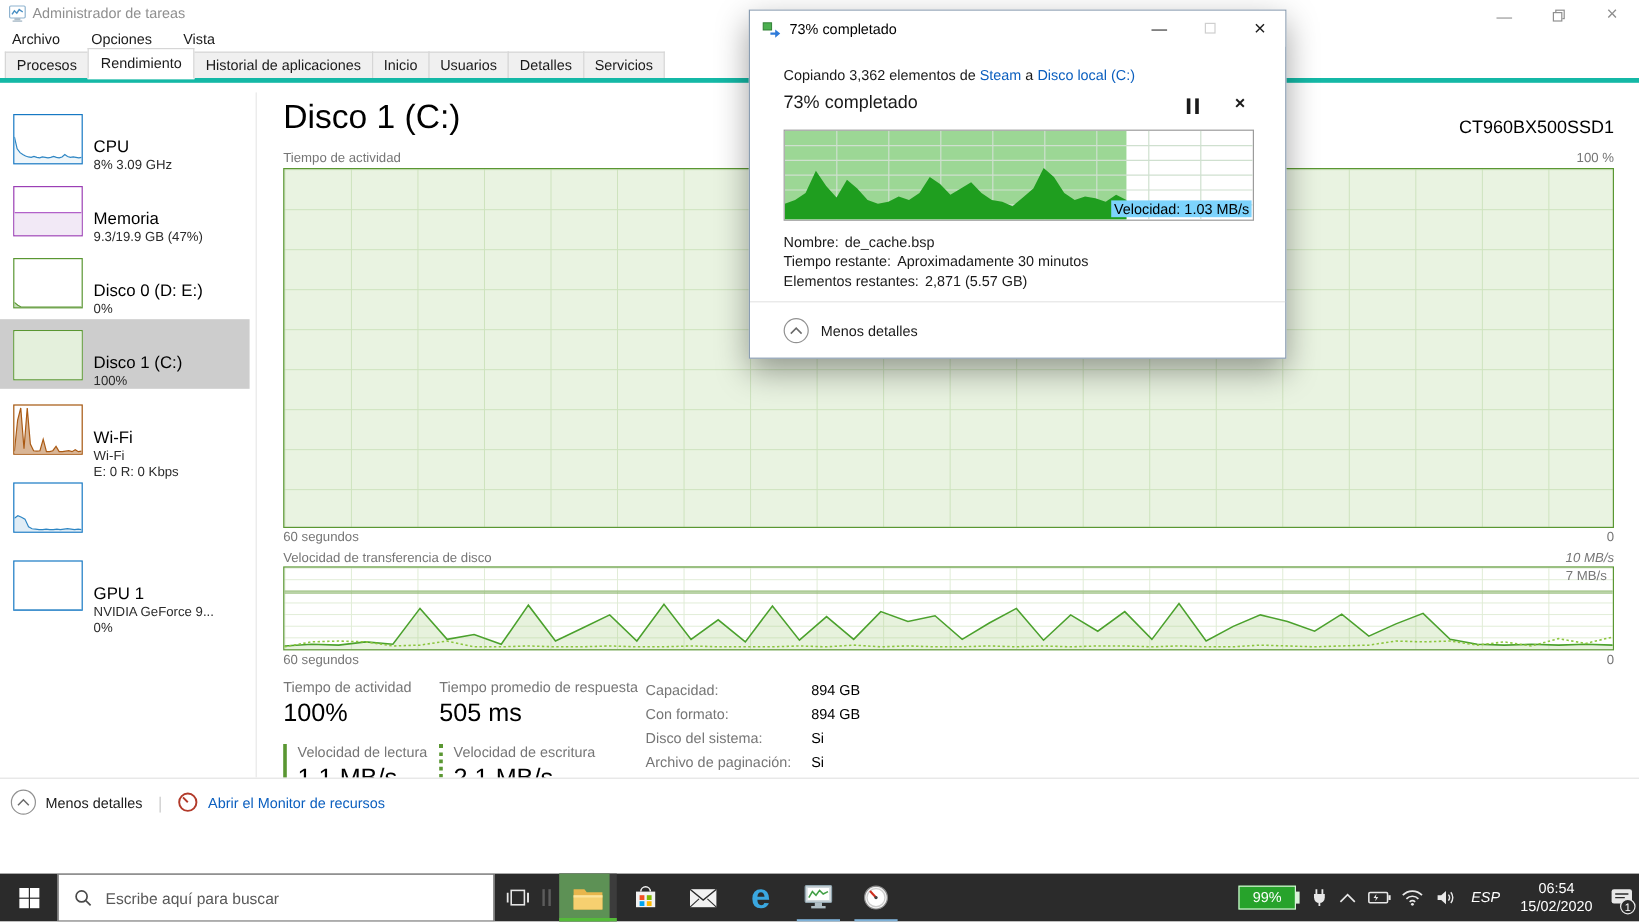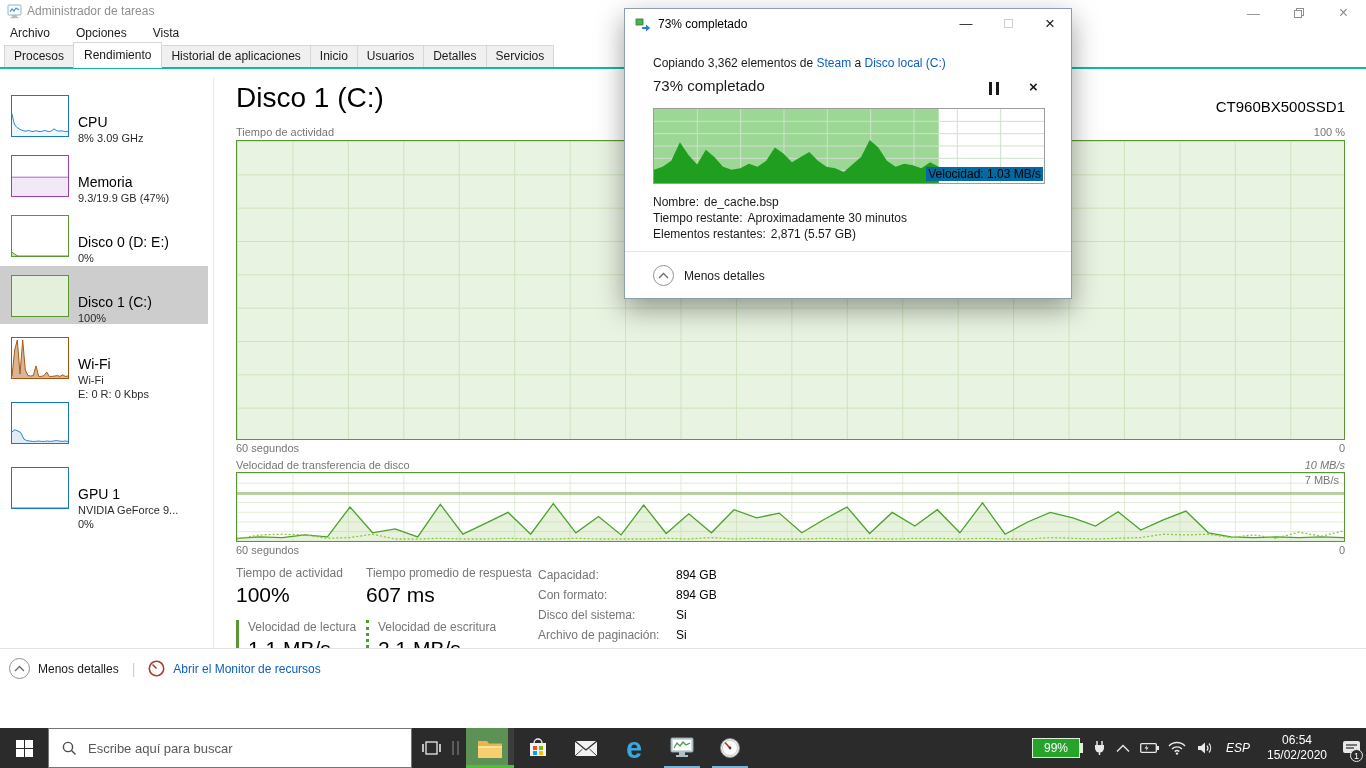--- a/index.html
+++ b/index.html
@@ -13,21 +13,21 @@
   .titlebar .title { position:absolute; left:27px; top:4px; font-size:12px; color:#8f8f8f; }
   .win-controls { position:absolute; right:0; top:0; display:flex; }
   .wc { width:45px; height:26px; display:flex; align-items:center; justify-content:center; color:#8f8f8f; font-size:13px; }
   .restore-glyph { position:relative; width:10px; height:10px; }
   .restore-glyph span { position:absolute; width:8px; height:8px; border:1px solid #8f8f8f; background:#fff; }
   .restore-glyph span:first-child { left:2px; top:0; }
   .restore-glyph span:last-child { left:0; top:2px; }
 
   .menubar { position:absolute; left:0; top:22px; height:22px; display:flex; align-items:center; padding-left:10px; gap:26px; font-size:12px; color:#1a1a1a; }
 
-  .tabs { position:absolute; left:0; top:44px; right:0; height:25px; border-bottom:2px solid #14b8a6; display:flex; align-items:flex-end; padding-left:4px; }
+  .tabs { position:absolute; left:0; top:44px; right:0; height:25px; border-bottom:4px solid #14b8a6; display:flex; align-items:flex-end; padding-left:4px; }
   .tab { font-size:12px; padding:3px 9px 4px; background:#f0f0f0; border:1px solid #d6d6d6; border-bottom:none; margin-right:-1px; white-space:nowrap; }
   .tab.active { background:#fff; padding:5px 10px 5px; position:relative; z-index:2; border-bottom:1px solid #fff; margin-bottom:-1px; }
 
   
   .sidebar { position:absolute; left:0; top:69px; width:222px; bottom:80px; }
   .scroll-line { position:absolute; left:213px; top:8px; bottom:0; width:1px; background:#e8e8e8; }
   .side-item { position:absolute; left:0; width:208px; height:58px; }
   .side-item.selected { background:#cdcdcd; }
   .thumb { position:absolute; left:11px; top:9px; width:58px; height:42px; background:#fff; }
   .side-text { position:absolute; left:78px; top:7px; }
@@ -86,21 +86,21 @@
   .dlg-controls { position:absolute; right:0; top:0; display:flex; }
   .dc { width:42px; height:29px; display:flex; align-items:center; justify-content:center; font-size:13px; color:#1a1a1a; }
   .dc.disabled span { width:9px; height:9px; border:1px solid #cfcfcf; display:block; }
   .dlg-copyline { position:absolute; left:28px; top:47px; font-size:12px; white-space:nowrap; }
   .dlg-copyline .blue { color:#0b5fbf; }
   .dlg-heading { position:absolute; left:28px; top:68px; font-size:15px; color:#1a1a1a; }
   .pause-btn { position:absolute; left:357px; top:73px; width:24px; height:16px; display:flex; gap:4px; justify-content:center; }
   .pause-btn span { width:3px; height:13px; background:#1a1a1a; }
   .cancel-btn { position:absolute; left:404px; top:69px; font-size:15px; font-weight:bold; color:#1a1a1a; }
   .dlg-graph { position:absolute; left:28px; top:99px; width:392px; height:76px; border:1px solid #9c9c9c; background:#fff; }
-  .speed-label { position:absolute; right:1px; bottom:2px; background:#0369a1; font-size:12px; padding:0 2px; color:#000; }
+  .speed-label { position:absolute; right:1px; bottom:2px; background:#7dd3fc; font-size:12px; padding:0 2px; color:#000; }
   .dlg-details { position:absolute; left:28px; top:185px; font-size:12px; line-height:16px; }
   .dlg-details .k { color:#1a1a1a; }
   .dlg-details .v { margin-left:5px; }
   .dlg-sep { position:absolute; left:0; right:0; top:242px; border-top:1px solid #e5e5e5; }
   .dlg-footer { position:absolute; left:28px; top:256px; display:flex; align-items:center; gap:10px; font-size:12px; }
 
   
   .taskbar { position:absolute; left:0; bottom:0; width:1366px; height:40px; background:#2b2b2b; }
   .tb-btn { position:absolute; top:0; height:40px; display:flex; align-items:center; justify-content:center; }
   .start { left:0; width:48px; }
@@ -276,21 +276,21 @@
       <div class="s-col1">
         <div class="s-label">Tiempo de actividad</div>
         <div class="s-value">100%</div>
         <div class="s-box read">
           <div class="s-label">Velocidad de lectura</div>
           <div class="s-value">1.1 MB/s</div>
         </div>
       </div>
       <div class="s-col2">
         <div class="s-label">Tiempo promedio de respuesta</div>
-        <div class="s-value">607 ms</div>
+        <div class="s-value">505 ms</div>
         <div class="s-box write">
           <div class="s-label">Velocidad de escritura</div>
           <div class="s-value">2.1 MB/s</div>
         </div>
       </div>
       <div class="s-kv">
         <div class="krow"><span class="k">Capacidad:</span><span class="v">894 GB</span></div>
         <div class="krow"><span class="k">Con formato:</span><span class="v">894 GB</span></div>
         <div class="krow"><span class="k">Disco del sistema:</span><span class="v">Si</span></div>
         <div class="krow"><span class="k">Archivo de paginación:</span><span class="v">Si</span></div>

